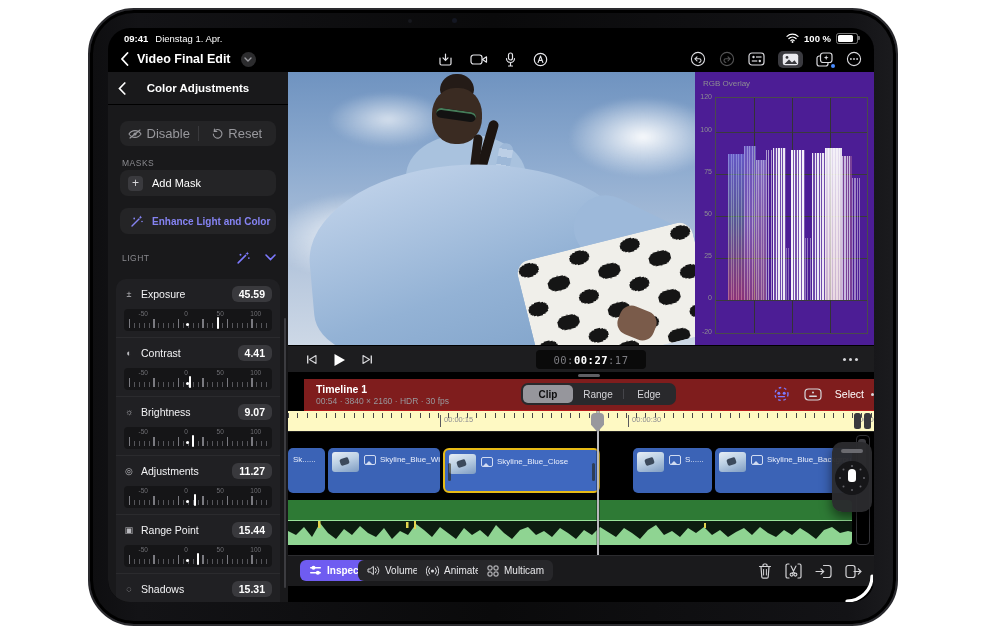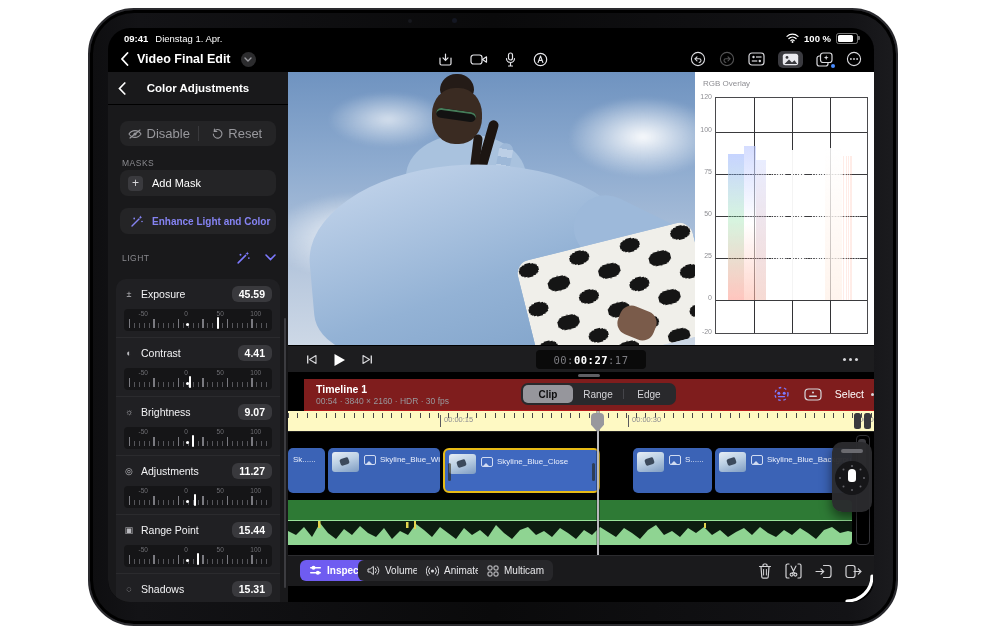--- a/index.html
+++ b/index.html
@@ -59,21 +59,21 @@
           background:repeating-linear-gradient(90deg,#7a7a80 0 1px,transparent 1px 24.5px);}
   .dot{position:absolute;left:42%;bottom:5px;width:3px;height:3px;border-radius:50%;background:#fff;}
   .cur{position:absolute;left:var(--pos,50%);bottom:2.5px;width:2px;height:12px;background:#fff;border-radius:1px;}
   #cp-scroll{position:absolute;right:2px;top:246px;width:2px;height:270px;background:#3c3c40;border-radius:1px;}
   
   #preview{position:absolute;left:180px;top:44px;width:407px;height:273px;overflow:hidden;
            background:linear-gradient(180deg,#6f93c0 0%,#8facd0 35%,#b9c9de 75%,#cdd8e6 100%);}
   .cloud{position:absolute;background:radial-gradient(closest-side,rgba(255,255,255,.95),rgba(255,255,255,0));filter:blur(2px);}
   .p-shape{position:absolute;}
   
-  #scope{position:absolute;left:587px;top:44px;width:179px;height:273px;background:#ffffff;}
+  #scope{position:absolute;left:587px;top:44px;width:179px;height:273px;background:#4c1d95;}
   #scope-title{position:absolute;left:8px;top:7px;color:#8e8e93;font-size:8px;}
   #plot{position:absolute;left:20px;top:25px;width:151px;height:235px;border:1px solid #4a4a4d;}
   .axis-lb{position:absolute;width:16px;text-align:right;color:#8e8e93;font-size:7px;left:1px;}
   .gridH{position:absolute;left:0;right:0;height:1px;background:#3a3a3d;}
   .gridV{position:absolute;top:0;bottom:0;width:1px;background:#333336;}
   .streak{position:absolute;filter:blur(.5px);}
   
   #transport{position:absolute;left:180px;top:317px;width:586px;height:27px;background:#1d1d1f;border-top:1px solid #000;}
   .tr-icons{position:absolute;left:18px;top:0;height:100%;display:flex;gap:16px;align-items:center;}
   #timecode{position:absolute;left:248px;top:4px;width:110px;height:19px;background:#0a0a0a;border-radius:4px;

